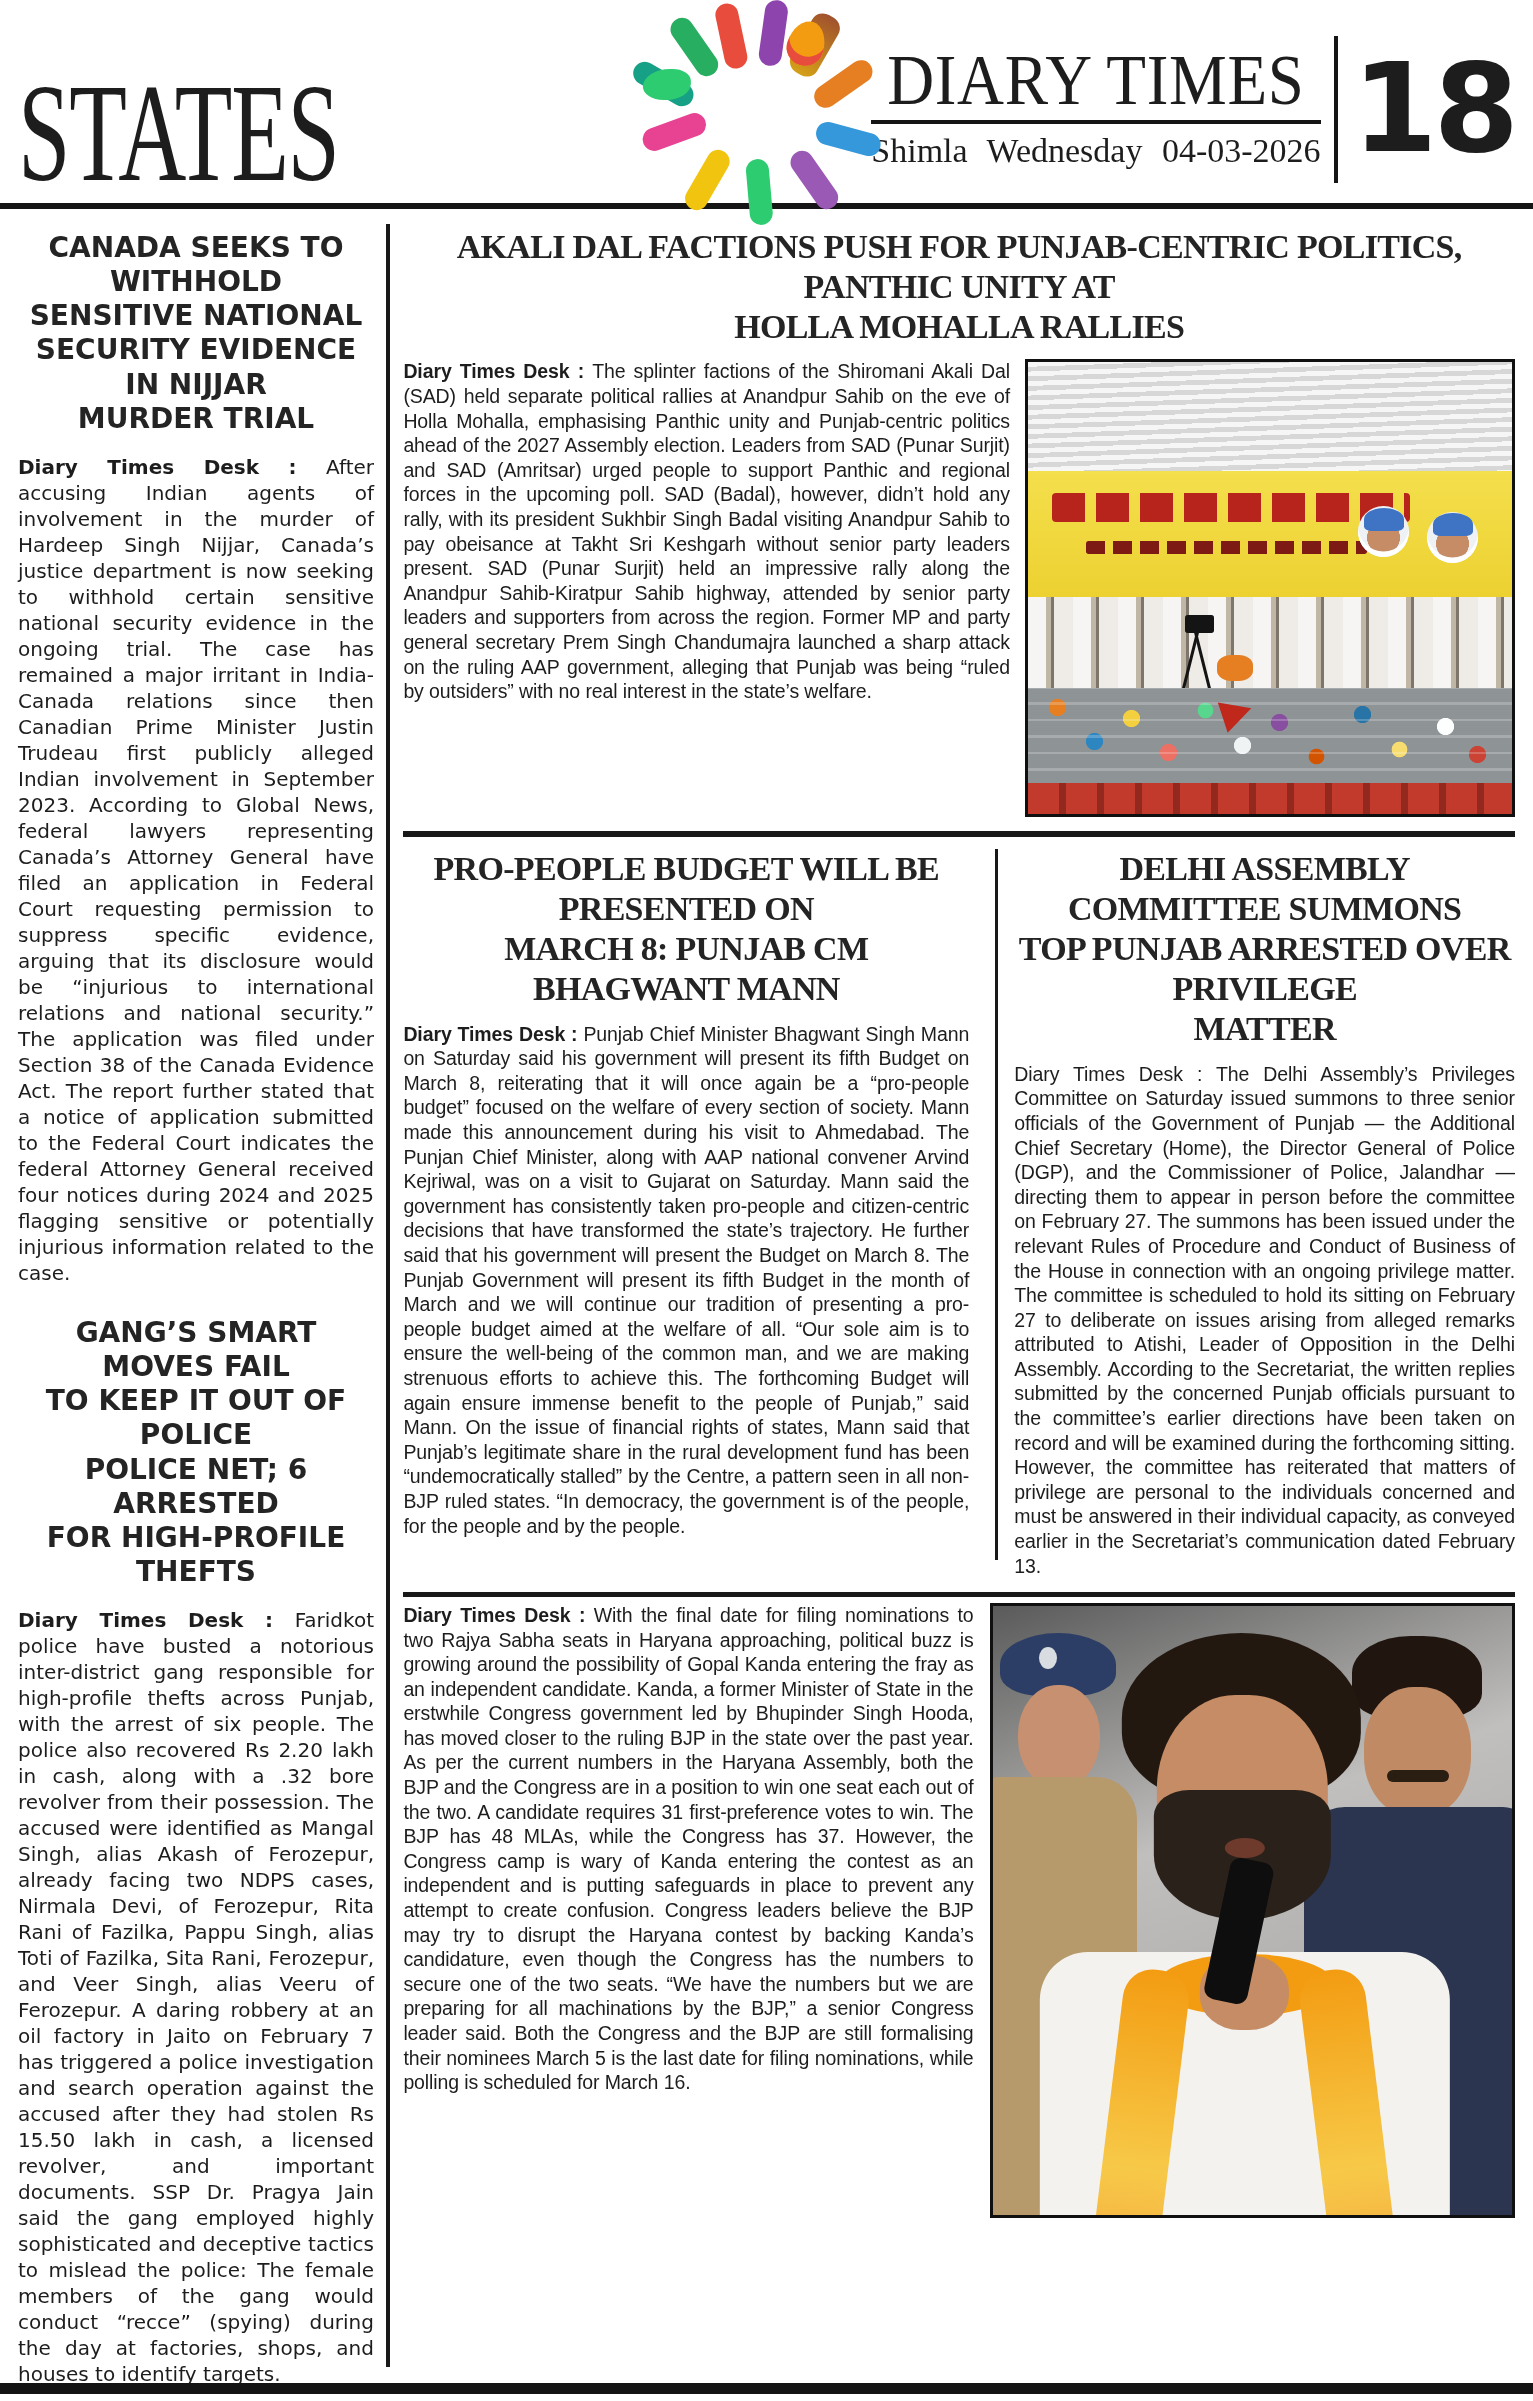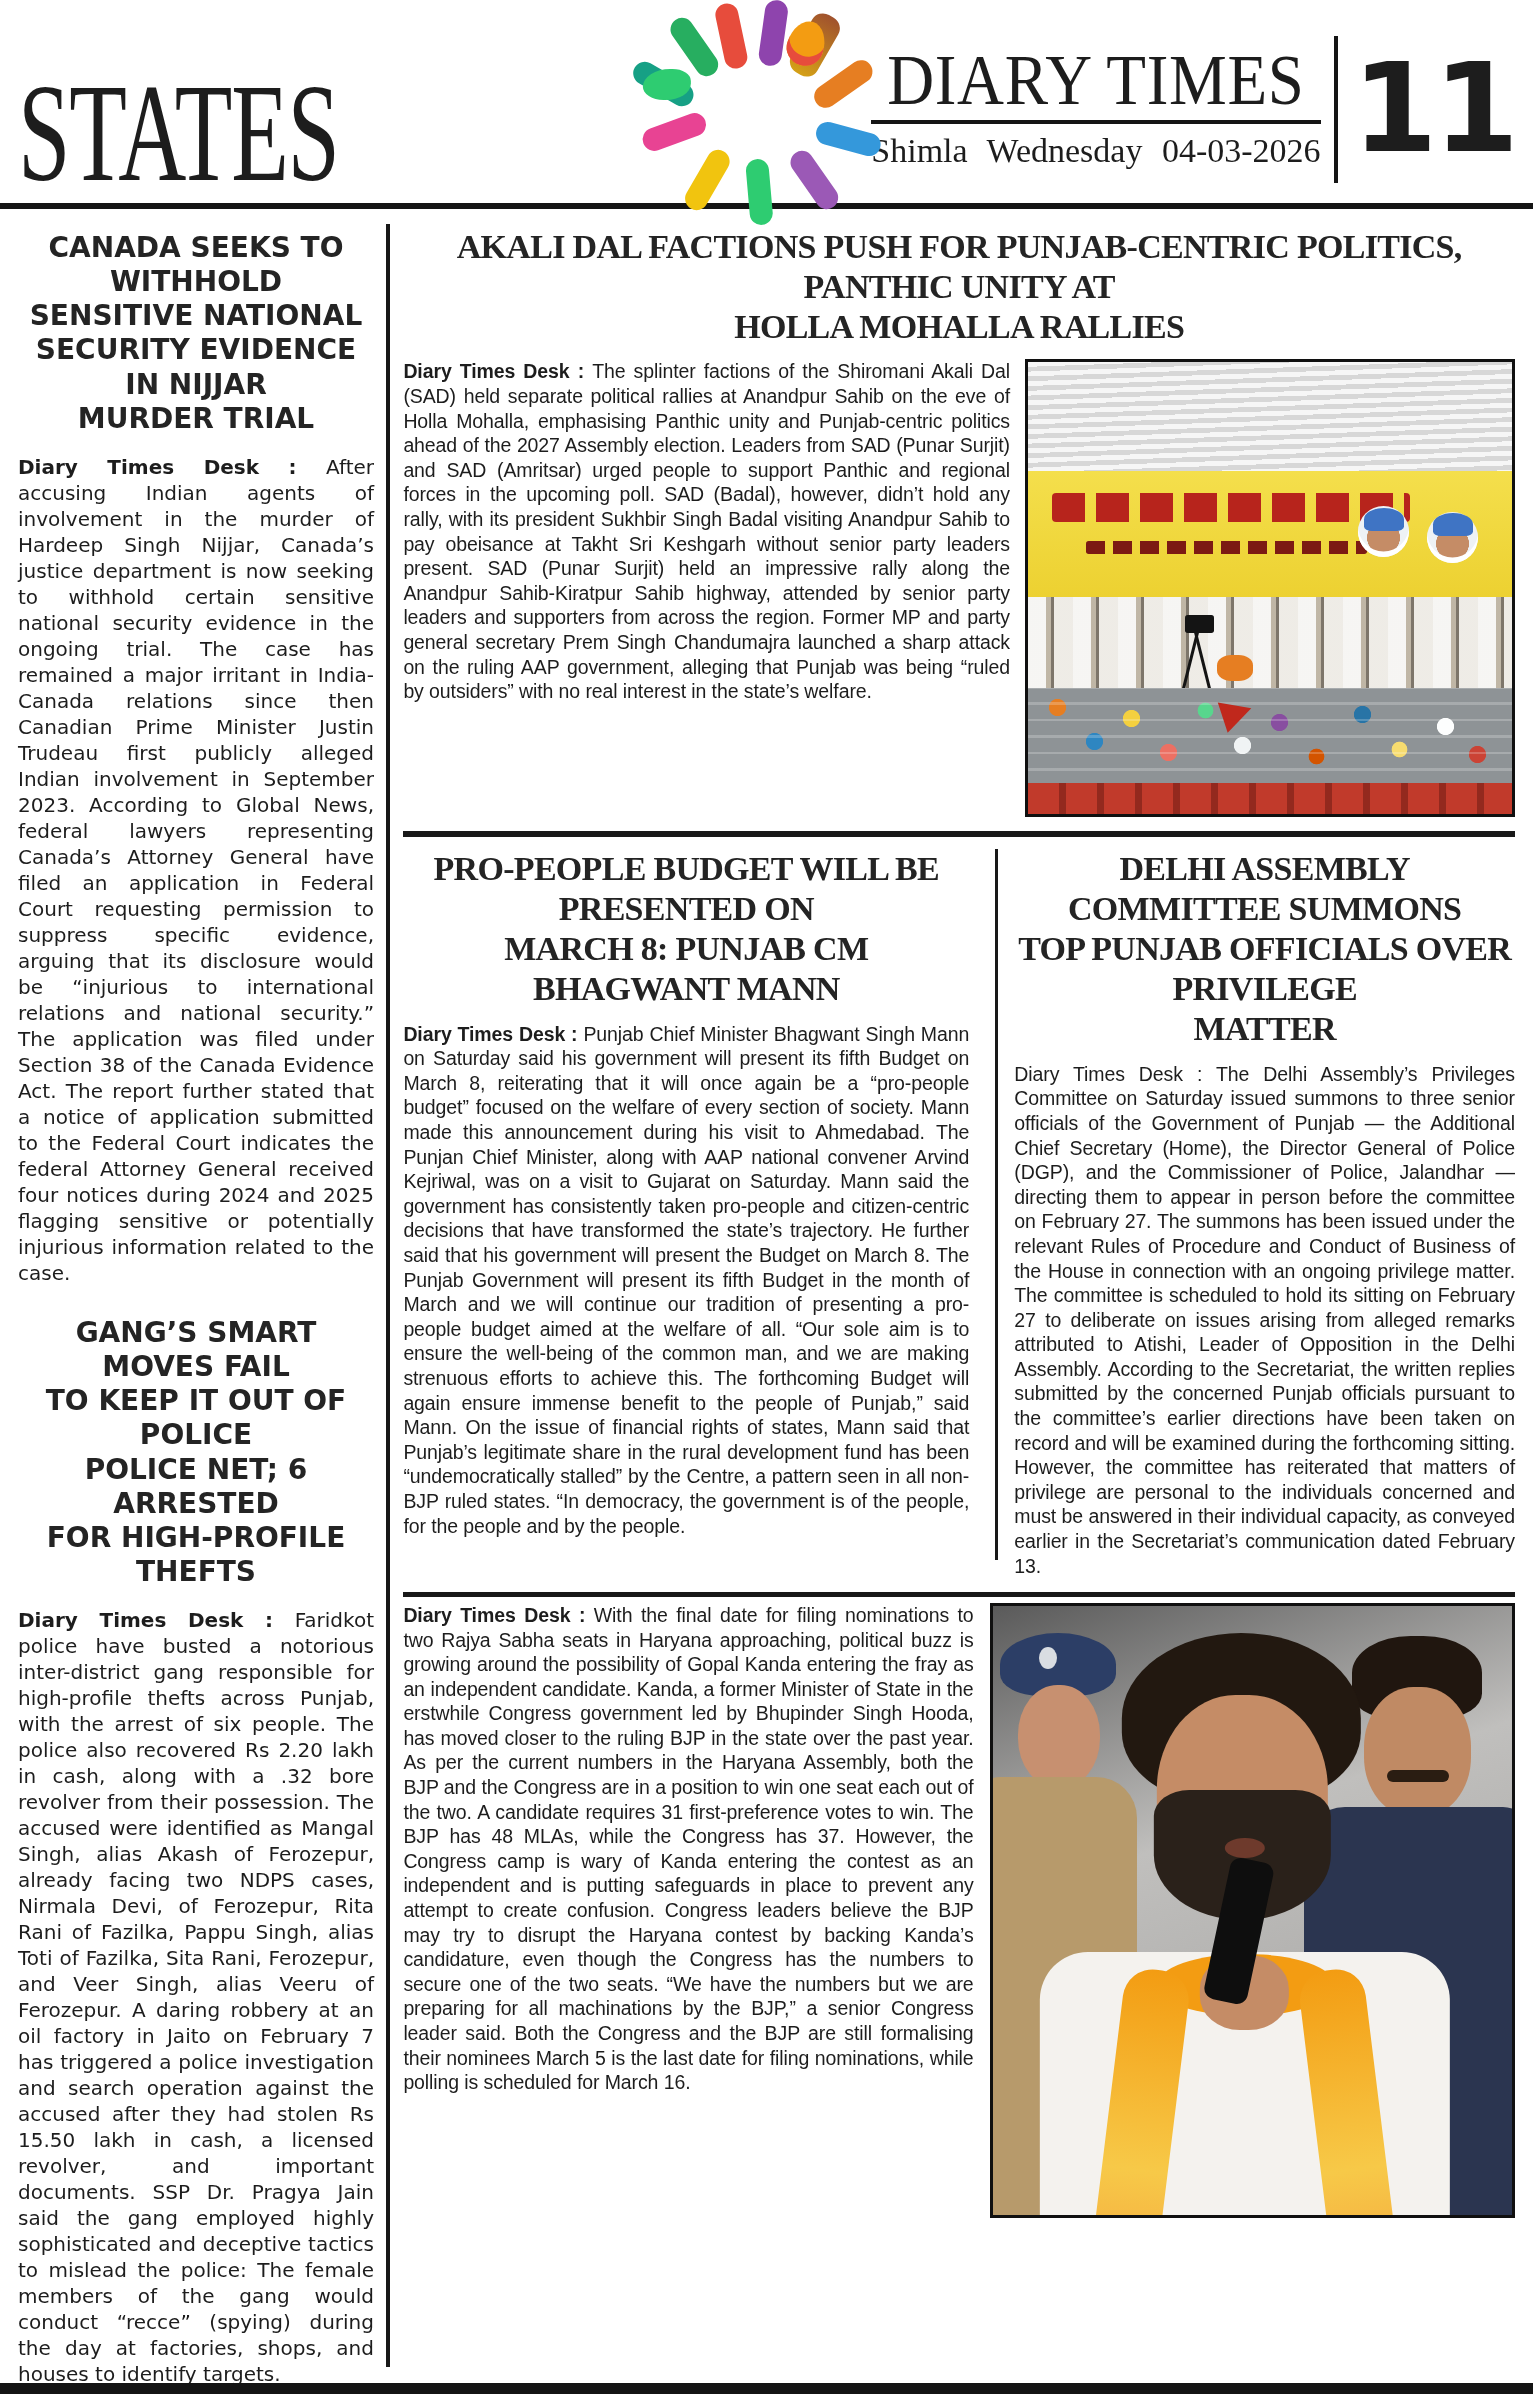--- a/index.html
+++ b/index.html
@@ -162,21 +162,21 @@
       <div class="splash"></div>
     </div>
 
     <div class="masthead">
       <div class="mast-left">
         <div class="paper-title">DIARY TIMES</div>
         <div class="mast-rule"></div>
         <div class="dateline">Shimla Wednesday 04-03-2026</div>
       </div>
       <div class="vbar"></div>
-      <div class="page-number">11</div>
+      <div class="page-number">18</div>
     </div>
   </div>
 
   <div class="content">
 
     <div class="col-left">
       <div>
         <h2 class="a-title">CANADA SEEKS TO WITHHOLD
 SENSITIVE NATIONAL
 SECURITY EVIDENCE IN NIJJAR
@@ -229,21 +229,21 @@
 
       <div class="two-col">
         <div class="col-mann">
           <h2 class="c-title">PRO-PEOPLE BUDGET WILL BE PRESENTED ON
 MARCH 8: PUNJAB CM BHAGWANT MANN</h2>
           <p class="body-m"><b class="lead">Diary Times Desk : </b><span>Punjab Chief Minister Bhagwant Singh Mann on Saturday said his government will present its fifth Budget on March 8, reiterating that it will once again be a “pro-people budget” focused on the welfare of every section of society. Mann made this announcement during his visit to Ahmedabad. The Punjan Chief Minister, along with AAP national convener Arvind Kejriwal, was on a visit to Gujarat on Saturday. Mann said the government has consistently taken pro-people and citizen-centric decisions that have transformed the state’s trajectory. He further said that his government will present the Budget on March 8. The Punjab Government will present its fifth Budget in the month of March and we will continue our tradition of presenting a pro-people budget aimed at the welfare of all. “Our sole aim is to ensure the well-being of the common man, and we are making strenuous efforts to achieve this. The forthcoming Budget will again ensure immense benefit to the people of Punjab,” said Mann. On the issue of financial rights of states, Mann said that Punjab’s legitimate share in the rural development fund has been “undemocratically stalled” by the Centre, a pattern seen in all non-BJP ruled states. “In democracy, the government is of the people, for the people and by the people.</span></p>
         </div>
         <div class="vdivider2"></div>
         <div class="col-delhi">
           <h2 class="c-title">DELHI ASSEMBLY COMMITTEE SUMMONS
-TOP PUNJAB OFFICIALS OVER PRIVILEGE
+TOP PUNJAB ARRESTED OVER PRIVILEGE
 MATTER</h2>
           <p class="body-m"><span class="lead normal">Diary Times Desk : </span><span>The Delhi Assembly’s Privileges Committee on Saturday issued summons to three senior officials of the Government of Punjab — the Additional Chief Secretary (Home), the Director General of Police (DGP), and the Commissioner of Police, Jalandhar — directing them to appear in person before the committee on February 27. The summons has been issued under the relevant Rules of Procedure and Conduct of Business of the House in connection with an ongoing privilege matter. The committee is scheduled to hold its sitting on February 27 to deliberate on issues arising from alleged remarks attributed to Atishi, Leader of Opposition in the Delhi Assembly. According to the Secretariat, the written replies submitted by the concerned Punjab officials pursuant to the committee’s earlier directions have been taken on record and will be examined during the forthcoming sitting. However, the committee has reiterated that matters of privilege are personal to the individuals concerned and must be answered in their individual capacity, as conveyed earlier in the Secretariat’s communication dated February 13.</span></p>
         </div>
       </div>
 
       <div class="hrule"></div>
 
       <div>
         <div class="haryana-row">
           <div class="haryana-body">

